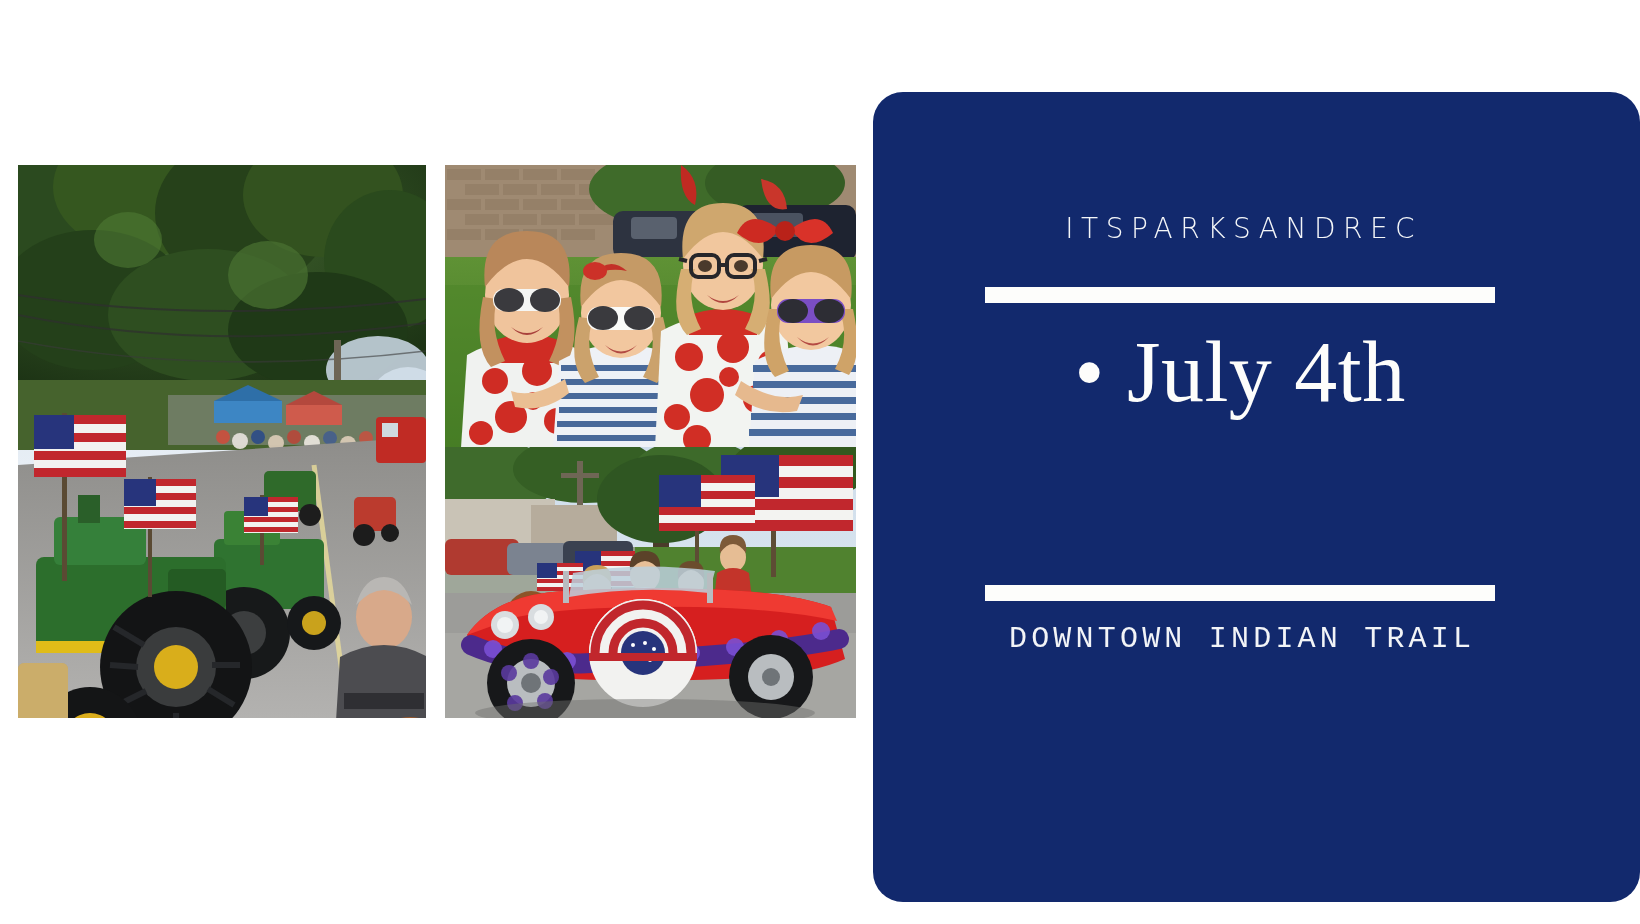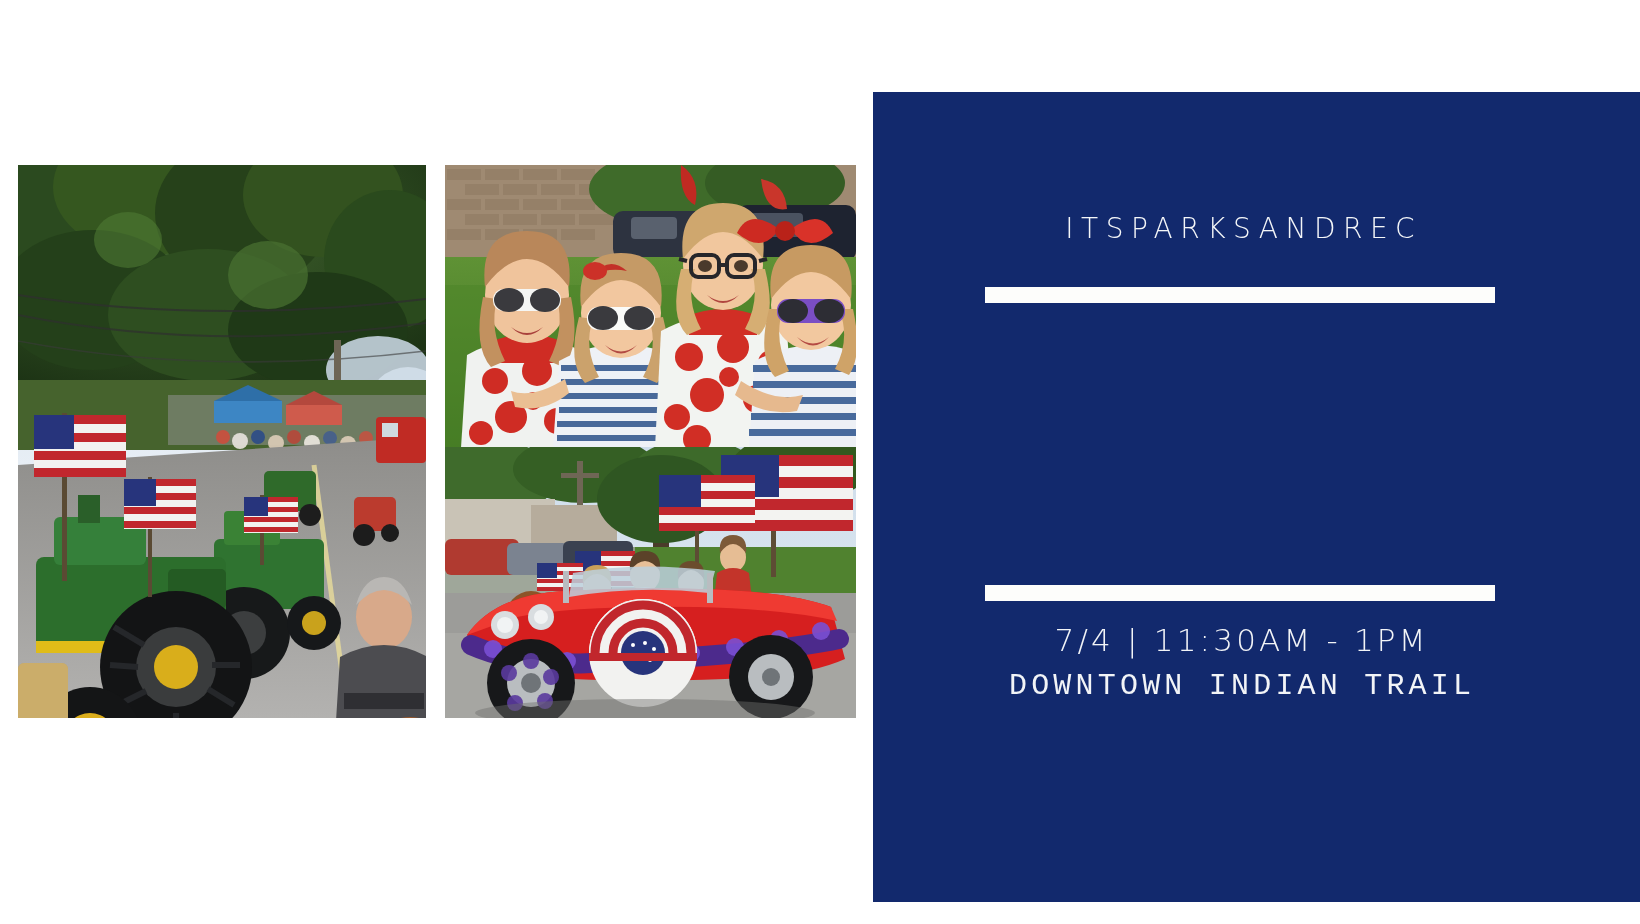--- a/index.html
+++ b/index.html
@@ -35,20 +35,21 @@
   
   #info-panel {
     position: absolute;
     left: 873px;
     top: 92px;
     width: 767px;
     height: 810px;
     background: #12296d;
     box-sizing: border-box;
     padding: 0;
+    border-radius: 30px;
   }
 
   .panel-inner {
     position: absolute;
     left: 112px;
     top: 0;
     width: 510px;
     height: 100%;
   }
 
@@ -594,25 +595,25 @@
   </div>
 
   <div id="info-panel">
     <div class="panel-inner">
 
       <div id="brand-name">ITSPARKSANDREC</div>
 
       <div class="rule" id="rule-top"></div>
 
       <div id="event-title">
+        <div>• July 4th</div>
       </div>
 
       <div class="rule" id="rule-bottom"></div>
 
       <div id="event-details">
-        <span class="detail-line" id="detail-datetime">7/4 | 11:30AM - 1PM</span>
         <span class="detail-line" id="detail-location">DOWNTOWN INDIAN TRAIL</span>
       </div>
 
     </div>
   </div>
 
 </div>
 
 </body></html>

